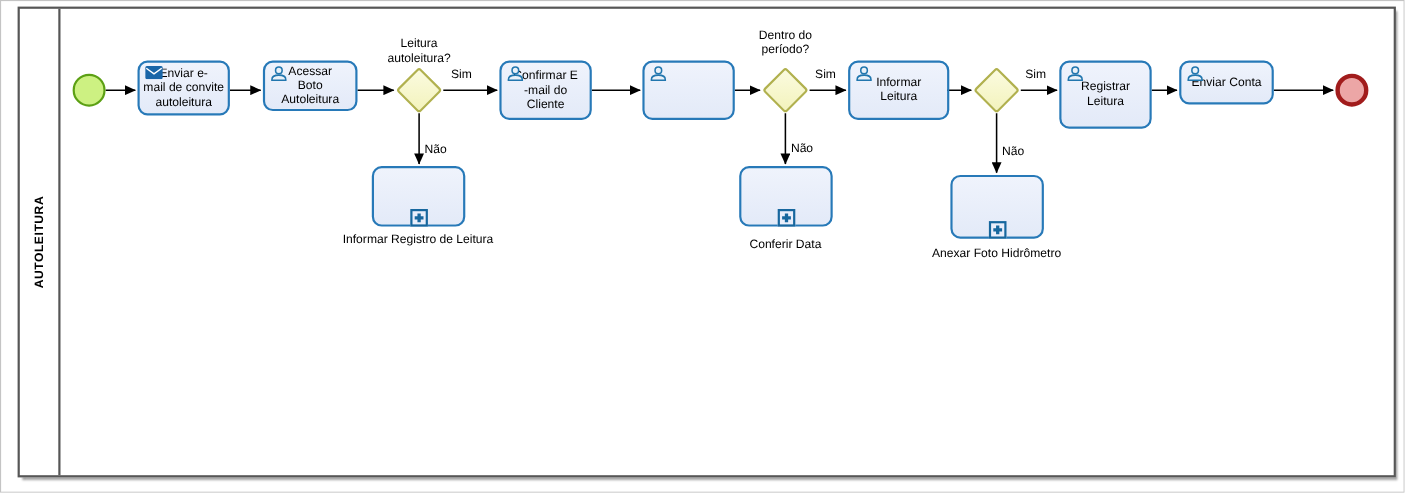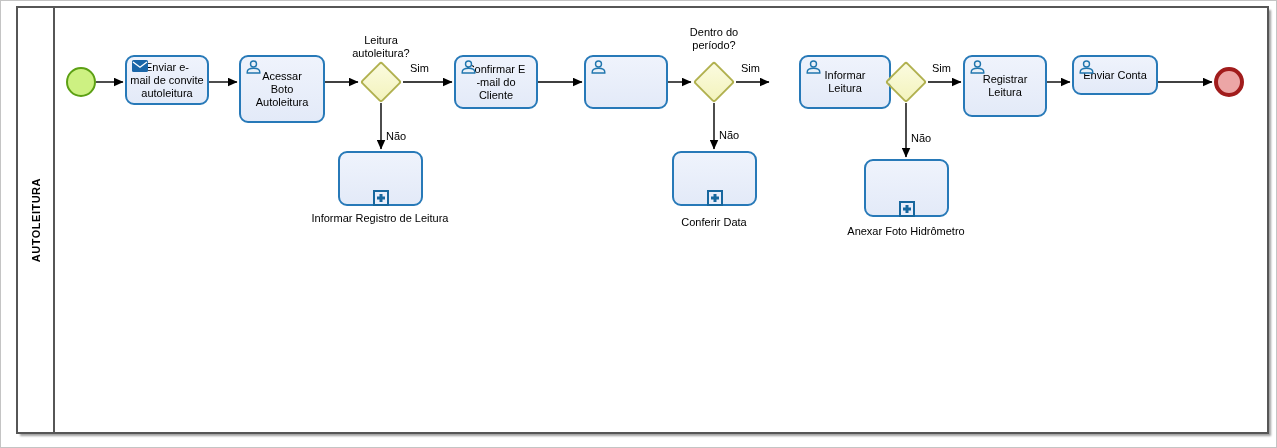--- a/index.html
+++ b/index.html
@@ -96,21 +96,21 @@
       <svg width="16" height="12">
           <rect width="16" height="12" rx="1.5" fill="#1a66a8"></rect>
           <path d="M1 2 L8 7.2 L15 2" stroke="#fff" fill="none" stroke-width="1.3"></path>
         </svg>
     </span>
     <span class="task-label">Enviar e-
 mail de convite
 autoleitura</span>
   </div>
 
-  <div class="task" style="left:238px;top:54px;width:86px;height:68px;">
+  <div class="task" style="left:238px;top:54px;width:86px;height:46px;">
     <span class="task-icon">
       <svg width="17" height="14" viewBox="0 0 17 14">
           <path d="M2.2 13 v-0.8 c0-2.7 2.5-3.9 6.3-3.9 s6.3 1.2 6.3 3.9 V13 z" fill="#eaf1f8" stroke="#2176ae" stroke-width="1.4"></path>
           <circle cx="8.5" cy="4" r="3" fill="#eaf1f8" stroke="#2176ae" stroke-width="1.4"></circle>
         </svg>
     </span>
     <span class="task-label">Acessar
 Boto
 Autoleitura</span>
   </div>
@@ -129,21 +129,21 @@
 
   <div class="task" style="left:583px;top:54px;width:84px;height:54px;">
     <span class="task-icon">
       <svg width="17" height="14" viewBox="0 0 17 14">
           <path d="M2.2 13 v-0.8 c0-2.7 2.5-3.9 6.3-3.9 s6.3 1.2 6.3 3.9 V13 z" fill="#eaf1f8" stroke="#2176ae" stroke-width="1.4"></path>
           <circle cx="8.5" cy="4" r="3" fill="#eaf1f8" stroke="#2176ae" stroke-width="1.4"></circle>
         </svg>
     </span>
   </div>
 
-  <div class="task" style="left:770px;top:54px;width:92px;height:54px;margin-left:28px;">
+  <div class="task" style="left:770px;top:54px;width:92px;height:54px;">
     <span class="task-icon">
       <svg width="17" height="14" viewBox="0 0 17 14">
           <path d="M2.2 13 v-0.8 c0-2.7 2.5-3.9 6.3-3.9 s6.3 1.2 6.3 3.9 V13 z" fill="#eaf1f8" stroke="#2176ae" stroke-width="1.4"></path>
           <circle cx="8.5" cy="4" r="3" fill="#eaf1f8" stroke="#2176ae" stroke-width="1.4"></circle>
         </svg>
     </span>
     <span class="task-label">Informar
 Leitura</span>
   </div>
 

